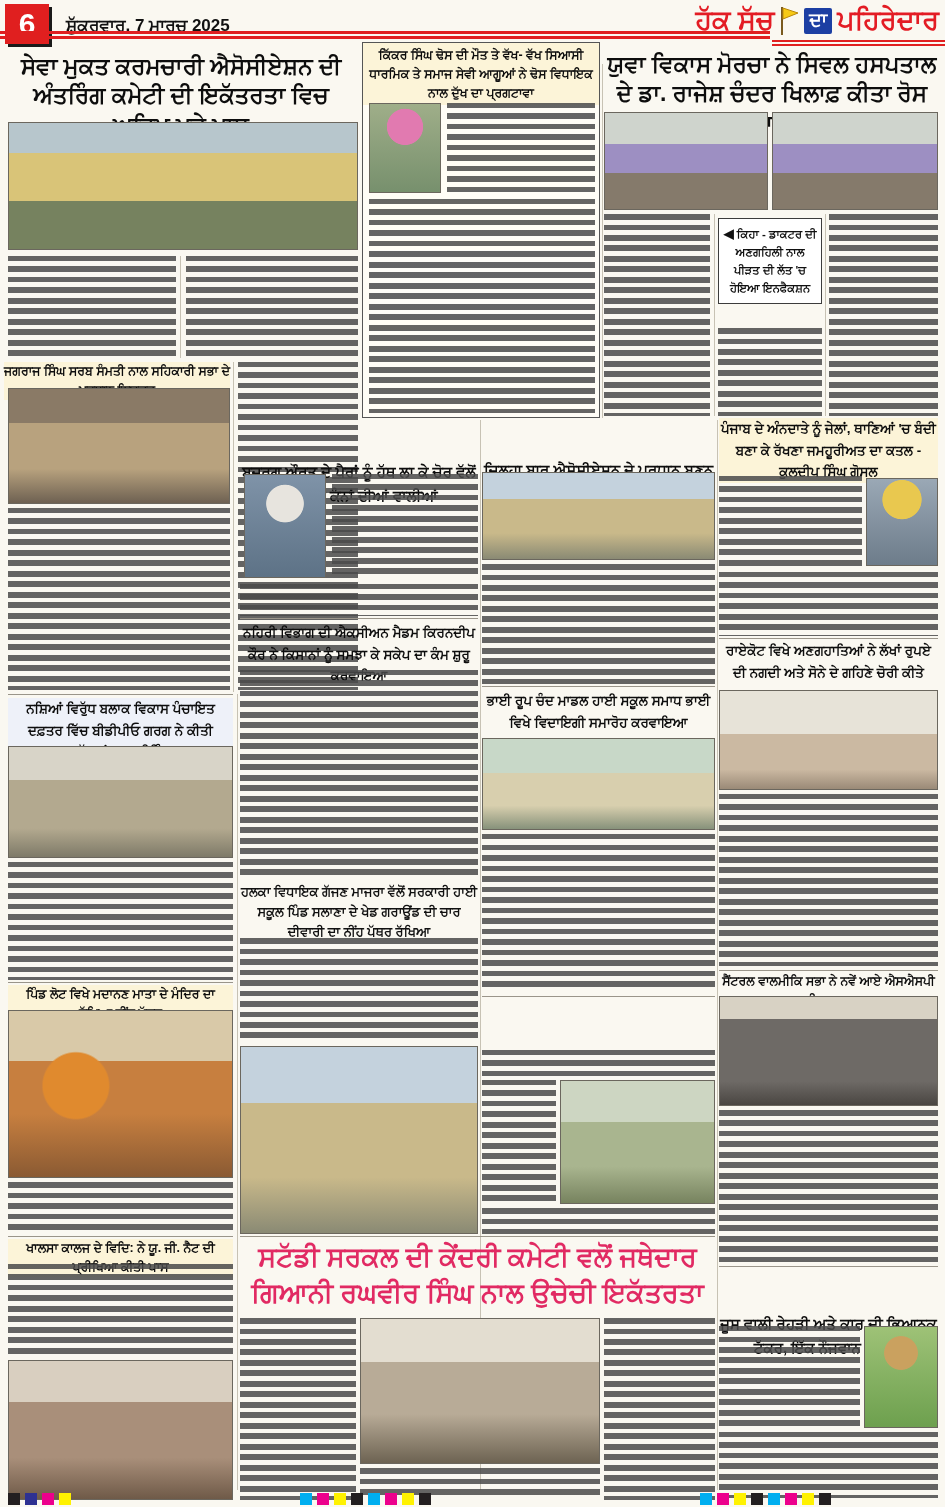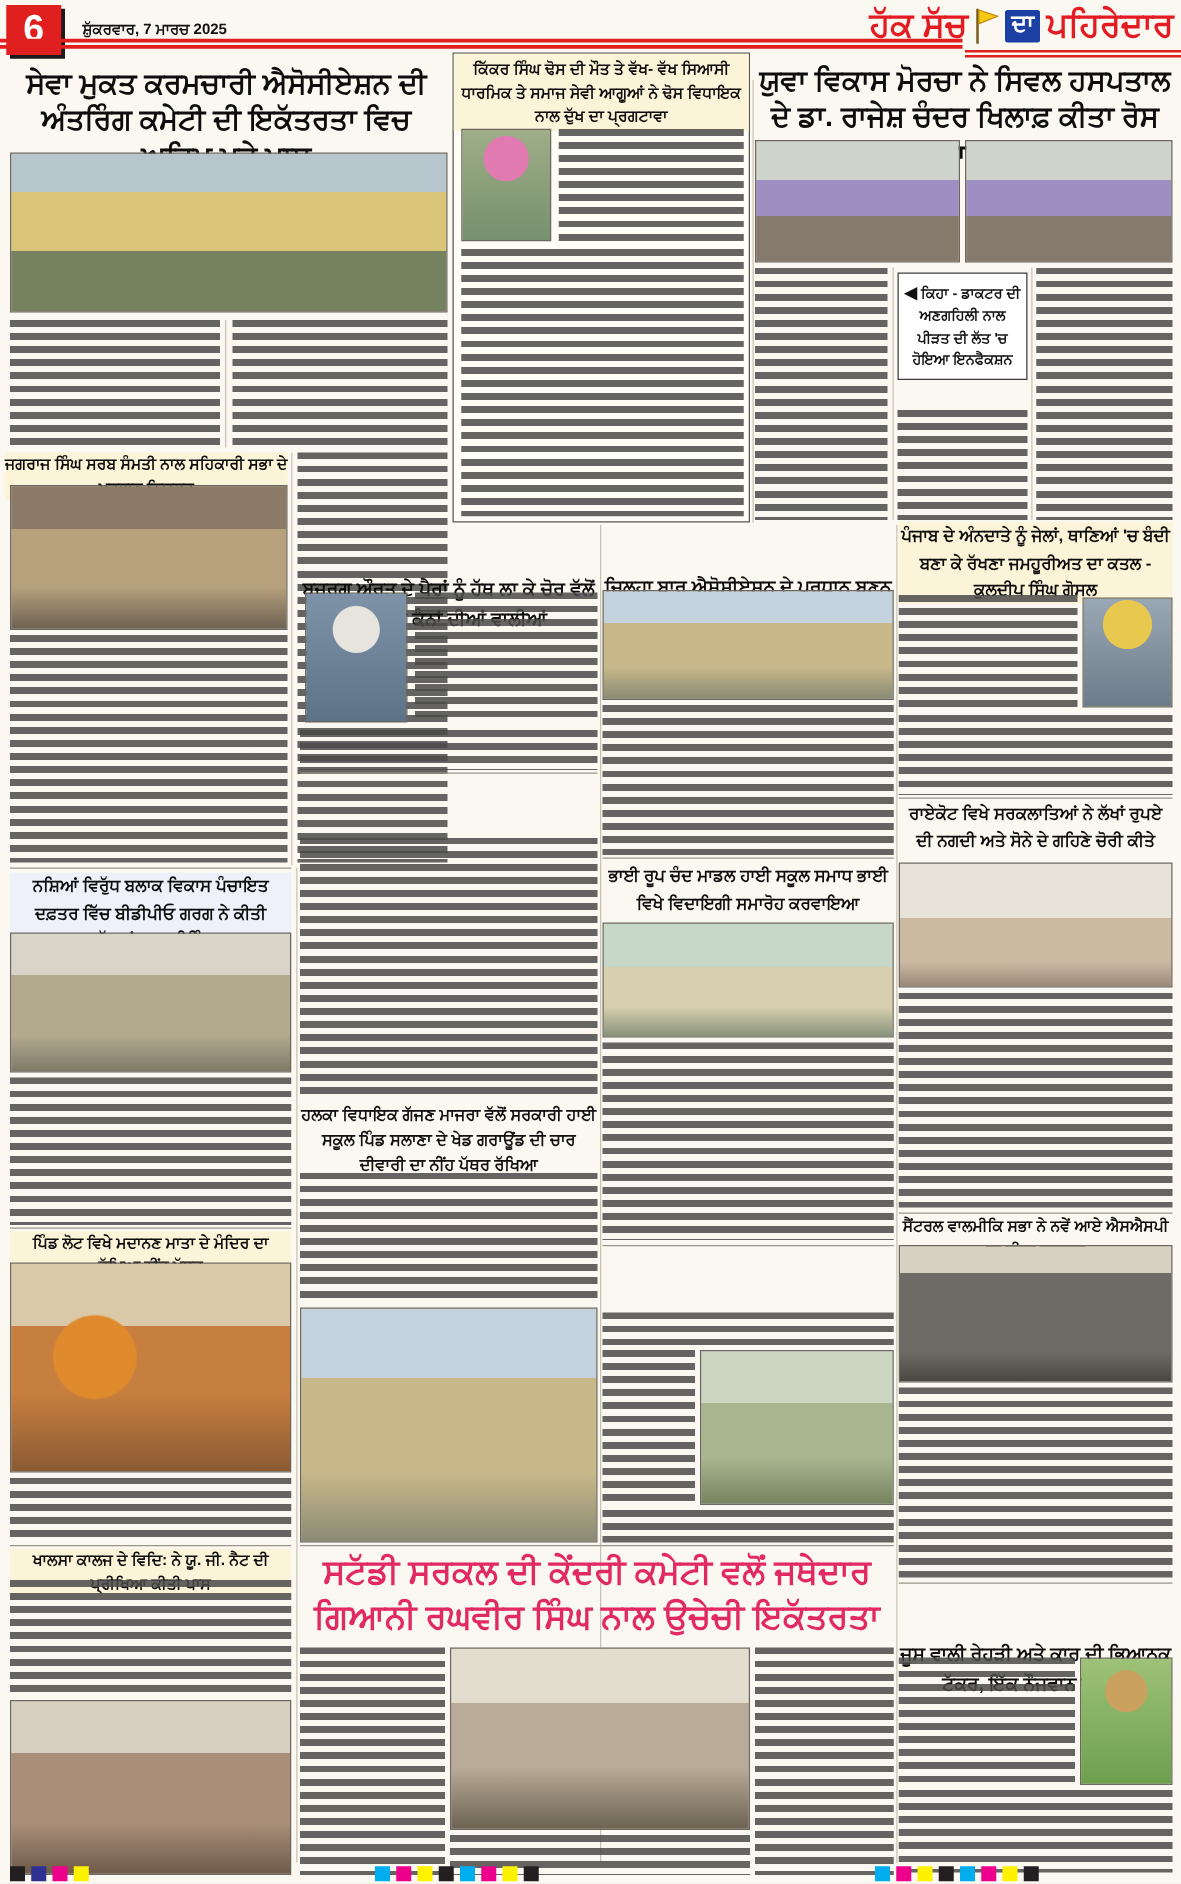--- a/index.html
+++ b/index.html
@@ -19,21 +19,21 @@
   .gk{background-image:repeating-linear-gradient(180deg,#4a4a4a 0px,#4a4a4a 5.5px,
       rgba(0,0,0,0) 5.5px,rgba(0,0,0,0) 10.5px);opacity:.85;}
   
   .vr{width:1px;background:#c7c2b4;}
   .hr{height:1px;background:#9a958a;}
   .redbar{background:#e01f1f;}
   
   .numbox{background:#e01f1f;color:#fff;font-weight:bold;font-size:30px;
           display:flex;align-items:center;justify-content:center;
           box-shadow:3px 3px 0 #1a1a1a;}
-  .date{font-weight:bold;font-size:12px;color:#111;}
+  .date{font-weight:bold;font-size:17px;color:#111;}
   
   .logo{display:flex;align-items:center;gap:5px;}
   .logo .red{color:#e31c24;font-weight:bold;font-size:27px;letter-spacing:0;}
   .logo .bluebox{background:#1c3fa3;color:#fff;font-weight:bold;font-size:19px;
                  padding:1px 5px 3px 5px;border-radius:2px;}
   
   .ph{border:1px solid #6b675e;}
   .stripes{background-image:repeating-linear-gradient(90deg,rgba(70,50,30,.25) 0 9px,
            rgba(255,255,255,.07) 9px 21px);}
   .ph-a1{background:linear-gradient(180deg,#b7c6cc 0 24%,#d9c478 24% 62%,#76825f 62% 100%);}
@@ -139,31 +139,32 @@
   <div class="abs ph ph-bar stripes" style="left:482px;top:472px;width:233px;height:88px;"></div>
   <div class="abs gk" style="left:482px;top:564px;width:233px;height:120px;"></div>
   <div class="abs hr" style="left:482px;top:686px;width:233px;"></div>
 
   <div class="abs hl h14 bg-cream" style="left:719px;top:418px;width:219px;">ਪੰਜਾਬ ਦੇ ਅੰਨਦਾਤੇ ਨੂੰ ਜੇਲਾਂ, ਥਾਣਿਆਂ 'ਚ ਬੰਦੀ ਬਣਾ ਕੇ ਰੱਖਣਾ ਜਮਹੂਰੀਅਤ ਦਾ ਕਤਲ - ਕੁਲਦੀਪ ਸਿੰਘ ਗੋਸਲ</div>
   <div class="abs gk" style="left:719px;top:476px;width:143px;height:92px;"></div>
   <div class="abs ph ph-gosal" style="left:866px;top:478px;width:72px;height:88px;"></div>
   <div class="abs gk" style="left:719px;top:572px;width:219px;height:64px;"></div>
   <div class="abs hr" style="left:719px;top:638px;width:219px;"></div>
 
+  <div class="abs hl h14" style="left:240px;top:622px;width:238px;">ਨਹਿਰੀ ਵਿਭਾਗ ਦੀ ਐਕਸੀਅਨ ਮੈਡਮ ਕਿਰਨਦੀਪ ਕੌਰ ਨੇ ਕਿਸਾਨਾਂ ਨੂੰ ਸਮਝਾ ਕੇ ਸਕੇਪ ਦਾ ਕੰਮ ਸ਼ੁਰੂ ਕਰਵਾਇਆ</div>
   <div class="abs gk" style="left:240px;top:670px;width:238px;height:208px;"></div>
   <div class="abs subpara" style="left:240px;top:882px;width:238px;">ਹਲਕਾ ਵਿਧਾਇਕ ਗੱਜਣ ਮਾਜਰਾ ਵੱਲੋਂ ਸਰਕਾਰੀ ਹਾਈ ਸਕੂਲ ਪਿੰਡ ਸਲਾਣਾ ਦੇ ਖੇਡ ਗਰਾਊਂਡ ਦੀ ਚਾਰ ਦੀਵਾਰੀ ਦਾ ਨੀਂਹ ਪੱਥਰ ਰੱਖਿਆ</div>
   <div class="abs gk" style="left:240px;top:938px;width:238px;height:104px;"></div>
   <div class="abs ph ph-bar stripes" style="left:240px;top:1046px;width:238px;height:188px;"></div>
 
   <div class="abs hl h14" style="left:482px;top:690px;width:233px;">ਭਾਈ ਰੂਪ ਚੰਦ ਮਾਡਲ ਹਾਈ ਸਕੂਲ ਸਮਾਧ ਭਾਈ ਵਿਖੇ ਵਿਦਾਇਗੀ ਸਮਾਰੋਹ ਕਰਵਾਇਆ</div>
   <div class="abs ph ph-school stripes" style="left:482px;top:738px;width:233px;height:92px;"></div>
   <div class="abs gk" style="left:482px;top:834px;width:233px;height:158px;"></div>
   <div class="abs hr" style="left:482px;top:996px;width:233px;"></div>
 
-  <div class="abs hl h14" style="left:719px;top:640px;width:219px;">ਰਾਏਕੋਟ ਵਿਖੇ ਸਰਕਲਾਤਿਆਂ ਨੇ ਲੱਖਾਂ ਰੁਪਏ ਦੀ ਨਗਦੀ ਅਤੇ ਸੋਨੇ ਦੇ ਗਹਿਣੇ ਚੋਰੀ ਕੀਤੇ</div>
+  <div class="abs hl h14" style="left:719px;top:640px;width:219px;">ਰਾਏਕੋਟ ਵਿਖੇ ਅਣਗਹਾਤਿਆਂ ਨੇ ਲੱਖਾਂ ਰੁਪਏ ਦੀ ਨਗਦੀ ਅਤੇ ਸੋਨੇ ਦੇ ਗਹਿਣੇ ਚੋਰੀ ਕੀਤੇ</div>
   <div class="abs ph ph-raikot" style="left:719px;top:690px;width:219px;height:100px;"></div>
   <div class="abs gk" style="left:719px;top:794px;width:219px;height:172px;"></div>
   <div class="abs hr" style="left:719px;top:970px;width:219px;"></div>
 
   <div class="abs hr" style="left:8px;top:694px;width:225px;"></div>
   <div class="abs hl h14 bg-blue" style="left:8px;top:698px;width:225px;">ਨਸ਼ਿਆਂ ਵਿਰੁੱਧ ਬਲਾਕ ਵਿਕਾਸ ਪੰਚਾਇਤ ਦਫ਼ਤਰ ਵਿੱਚ ਬੀਡੀਪੀਓ ਗਰਗ ਨੇ ਕੀਤੀ ਸਕੱਤਰਾਂ ਨਾਲ ਮੀਟਿੰਗ</div>
   <div class="abs ph ph-nashia stripes" style="left:8px;top:746px;width:225px;height:112px;"></div>
   <div class="abs gk" style="left:8px;top:862px;width:225px;height:118px;"></div>
 
   <div class="abs hr" style="left:8px;top:982px;width:225px;"></div>

